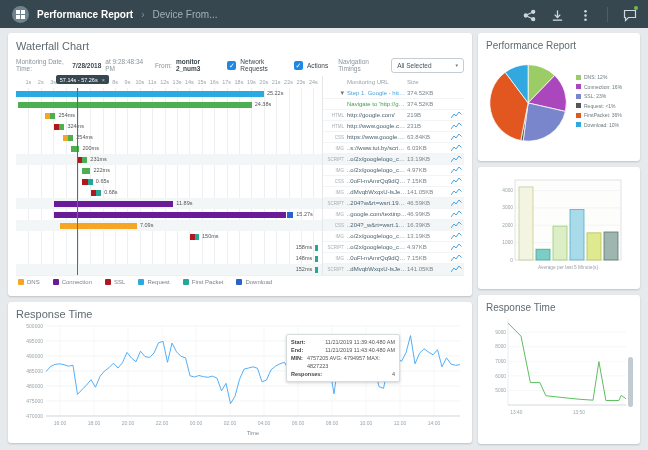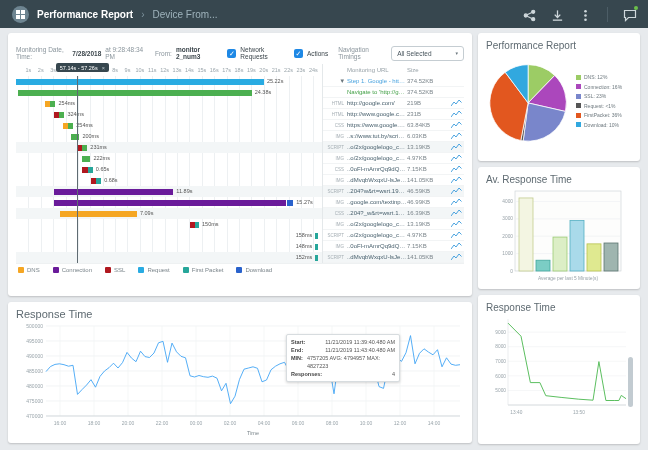--- a/index.html
+++ b/index.html
@@ -133,20 +133,21 @@
         <span class="chat-dot"></span>
       </span>
     </div>
   </div>
 
   <div class="content">
 
     <div class="col-left">
 
       <div class="card wf-card">
+        <div class="card-title">Waterfall Chart</div>
         <div class="wf-controls">
           <span>Monitoring Date, Time:</span>
           <span class="ctrl-strong">7/28/2018</span>
           <span>at 9:28:48:34 PM</span>
           <span style="margin-left:6px">From:</span>
           <span class="ctrl-strong">monitor 2_num3</span>
           <span class="cb">✓</span>
           <span class="cb-label">Network Requests</span>
           <span class="cb">✓</span>
           <span class="cb-label">Actions</span>
@@ -567,21 +568,20 @@
               </span>
               <span class="pl-item">
                 <span class="pl-sq" style="background: rgb(49, 168, 223);"></span>
                 <span>Download: 10%</span>
               </span>
             </div>
         </div>
       </div>
 
       <div class="card bar-card">
-        <div class="card-title sm">Av. Response Time</div>
         <div class="bar-wrap">
           <svg id="bar-svg" width="132" height="100" viewBox="0 0 132 100">
               <rect x="22" y="4" width="106" height="80" fill="#FDFDFC" stroke="#C9CFD3" stroke-width="0.6"></rect>
               <text x="20" y="85.6" text-anchor="end" font-size="4.8" fill="#98A2A8">0</text>
               <line x1="22" y1="66.6086956521739" x2="128" y2="66.6086956521739" stroke="#EDEFF1" stroke-width="0.6"></line>
               <text x="20" y="68.2086956521739" text-anchor="end" font-size="4.8" fill="#98A2A8">1000</text>
               <line x1="22" y1="49.21739130434783" x2="128" y2="49.21739130434783" stroke="#EDEFF1" stroke-width="0.6"></line>
               <text x="20" y="50.81739130434783" text-anchor="end" font-size="4.8" fill="#98A2A8">2000</text>
               <line x1="22" y1="31.826086956521735" x2="128" y2="31.826086956521735" stroke="#EDEFF1" stroke-width="0.6"></line>
               <text x="20" y="33.426086956521736" text-anchor="end" font-size="4.8" fill="#98A2A8">3000</text>

